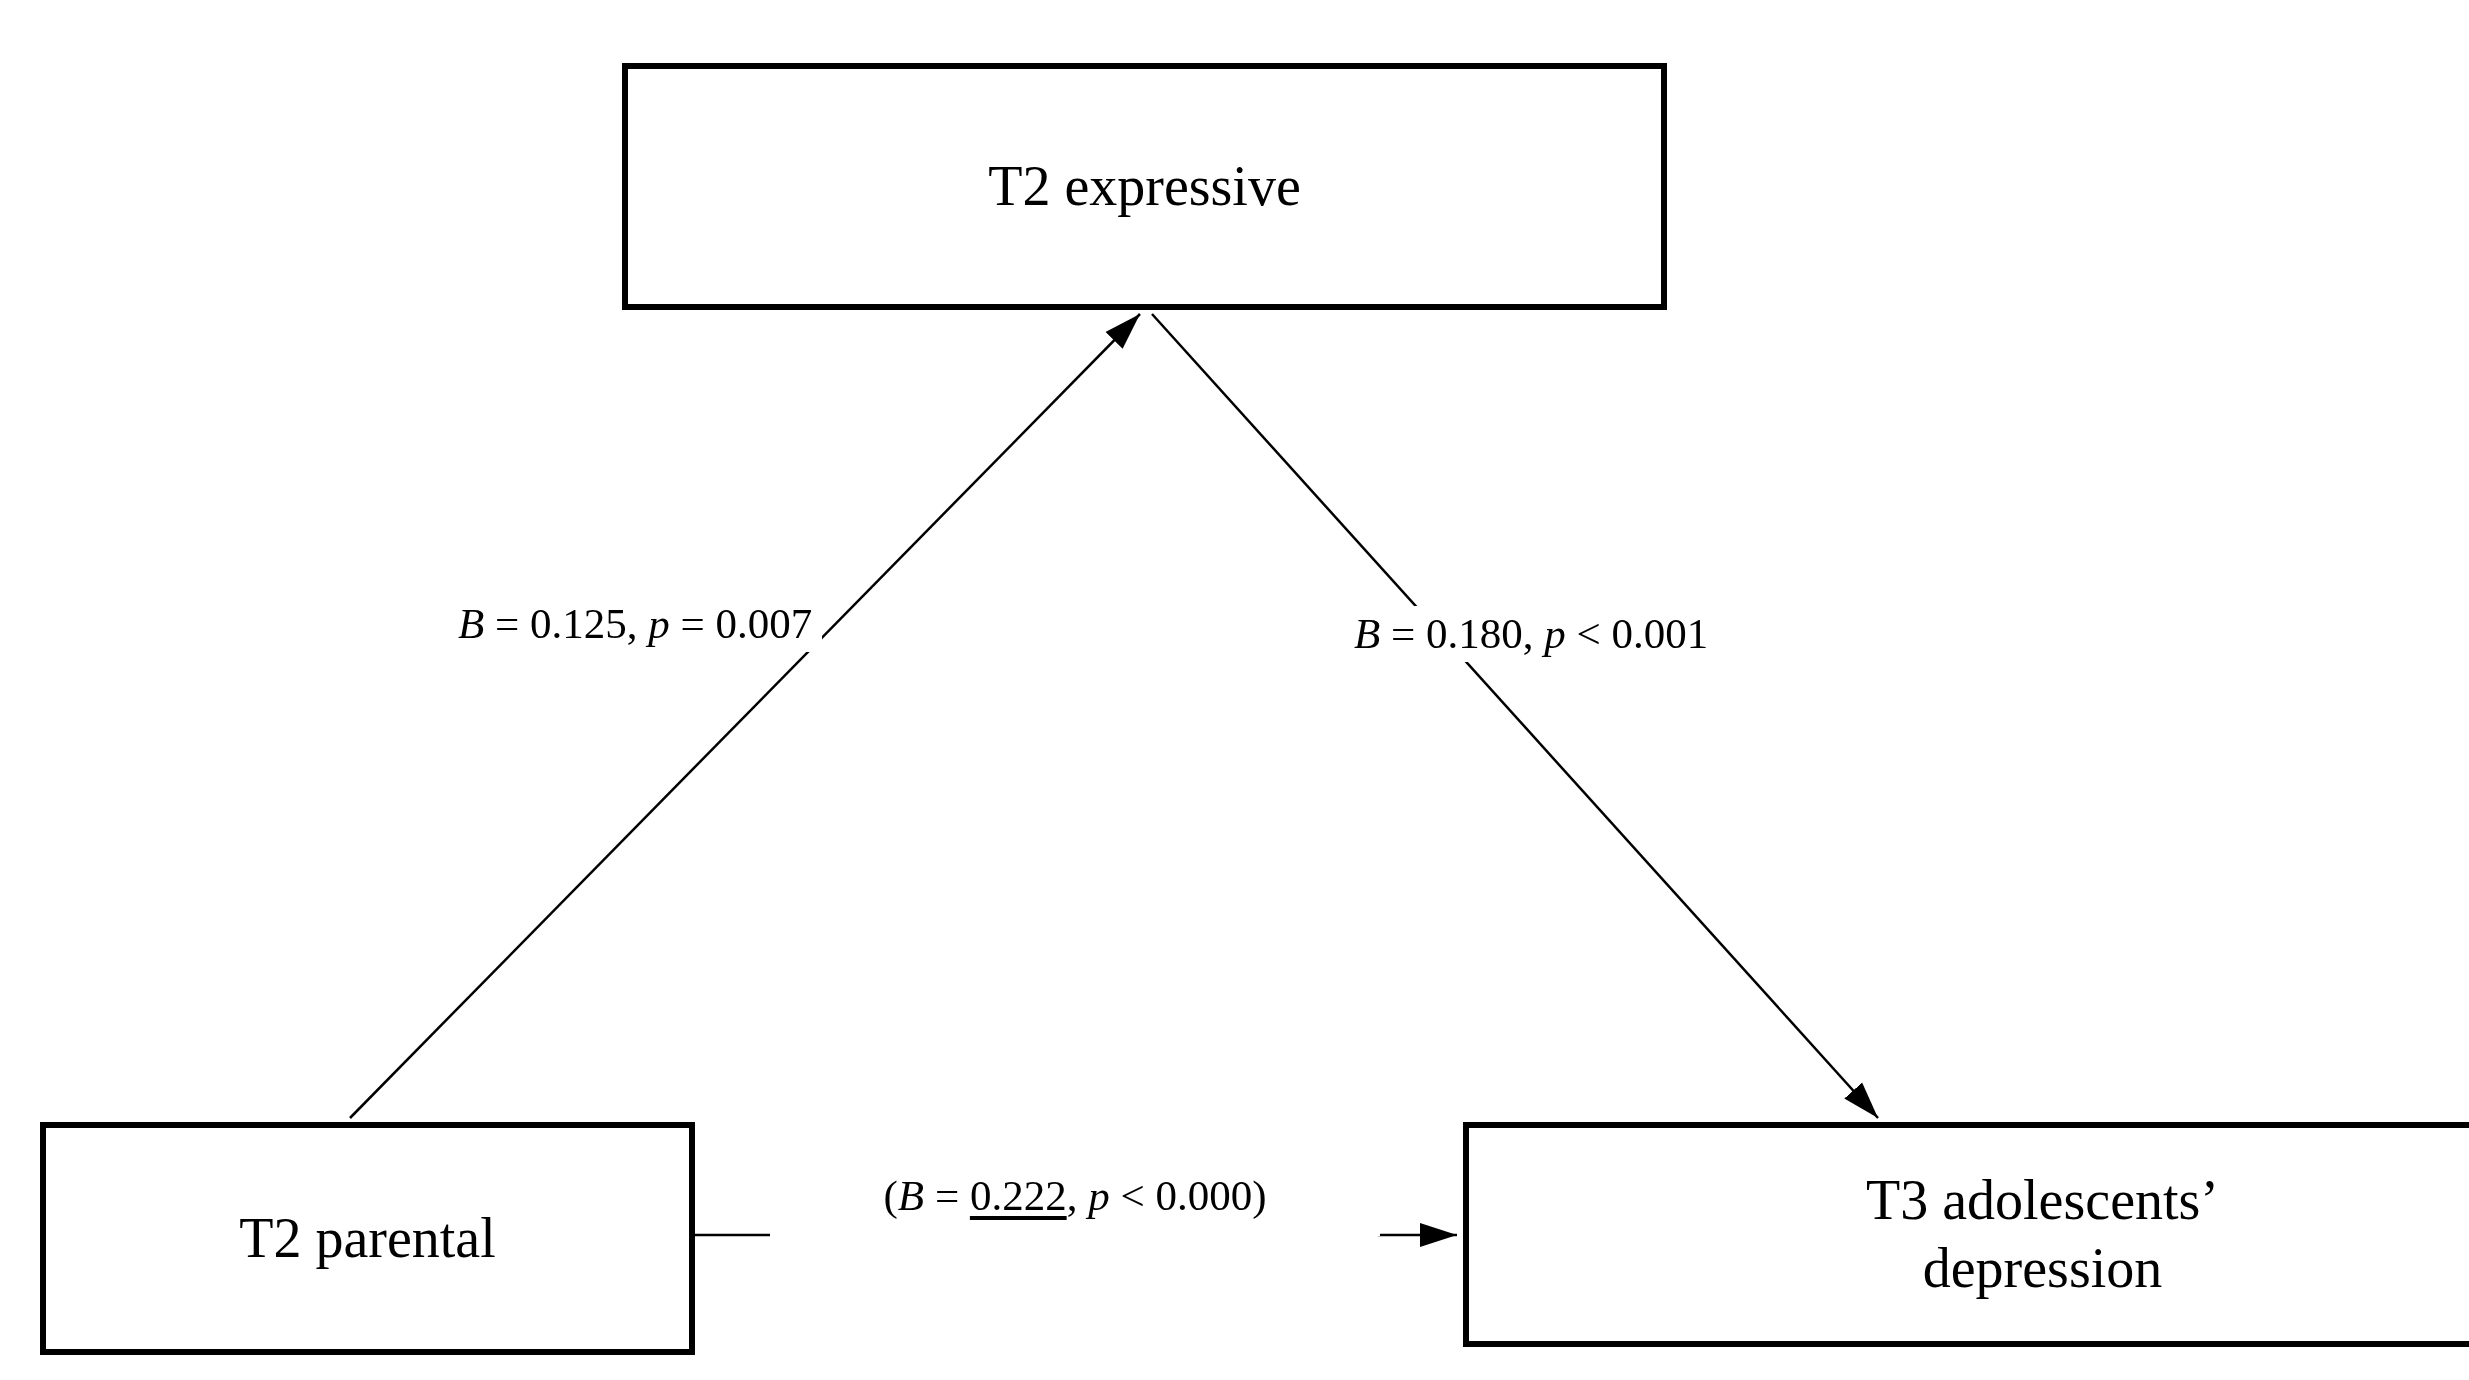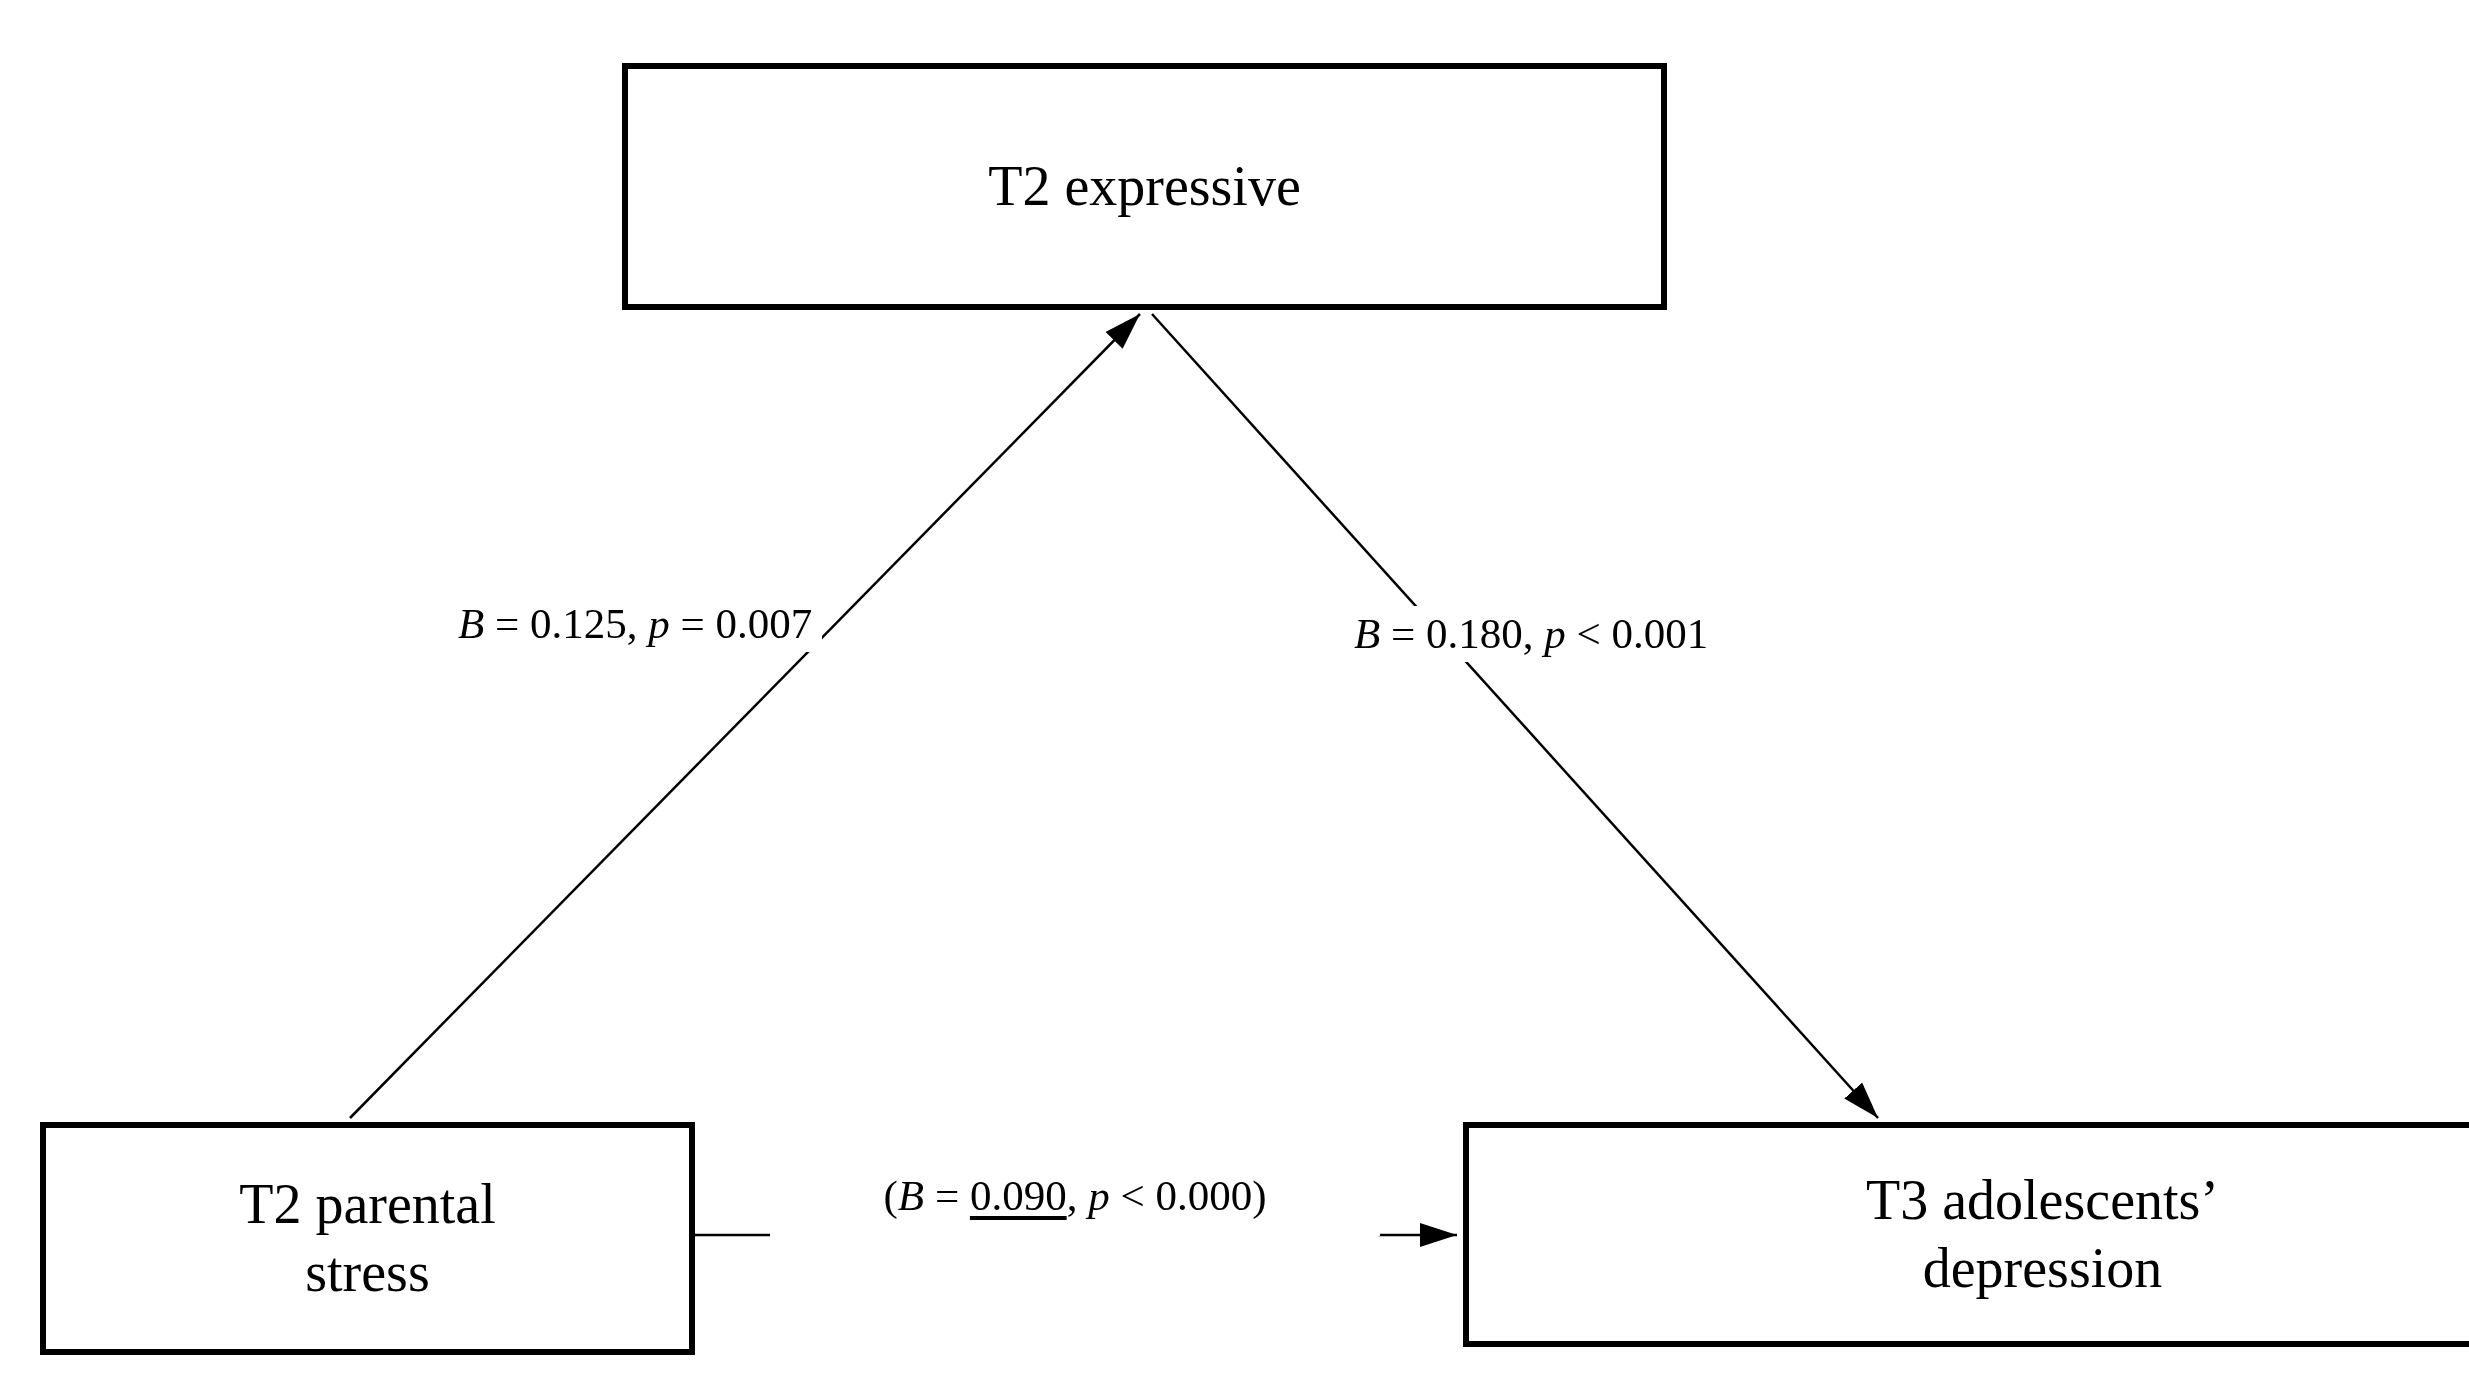--- a/index.html
+++ b/index.html
@@ -83,32 +83,31 @@
 
   <div class="node node-mediator">
     <div>
         <span class="tline">T2 expressive</span>
       </div>
   </div>
 
   <div class="node node-predictor">
     <div>
         <span class="tline">T2 parental</span>
-        <span class="tline">stress</span>
       </div>
   </div>
 
   <div class="node node-outcome">
     <div>
         <span class="tline">T3 adolescents’</span>
         <span class="tline">depression</span>
       </div>
   </div>
 
   <div class="stat stat-a"><span class="it">B</span><span> = 0.125, </span><span class="it">p</span><span> = 0.007</span></div>
 
   <div class="stat stat-b"><span class="it">B</span><span> = 0.180, </span><span class="it">p</span><span> &lt; 0.001</span></div>
 
   <div class="stat stat-c">
-    <span class="tline"><span>(</span><span class="it">B</span><span> = </span><span class="ul">0.090</span><span>, </span><span class="it">p</span><span> &lt; 0.000)</span></span>
+    <span class="tline"><span>(</span><span class="it">B</span><span> = </span><span class="ul">0.222</span><span>, </span><span class="it">p</span><span> &lt; 0.000)</span></span>
   </div>
 
 </div>
 
 </body></html>

